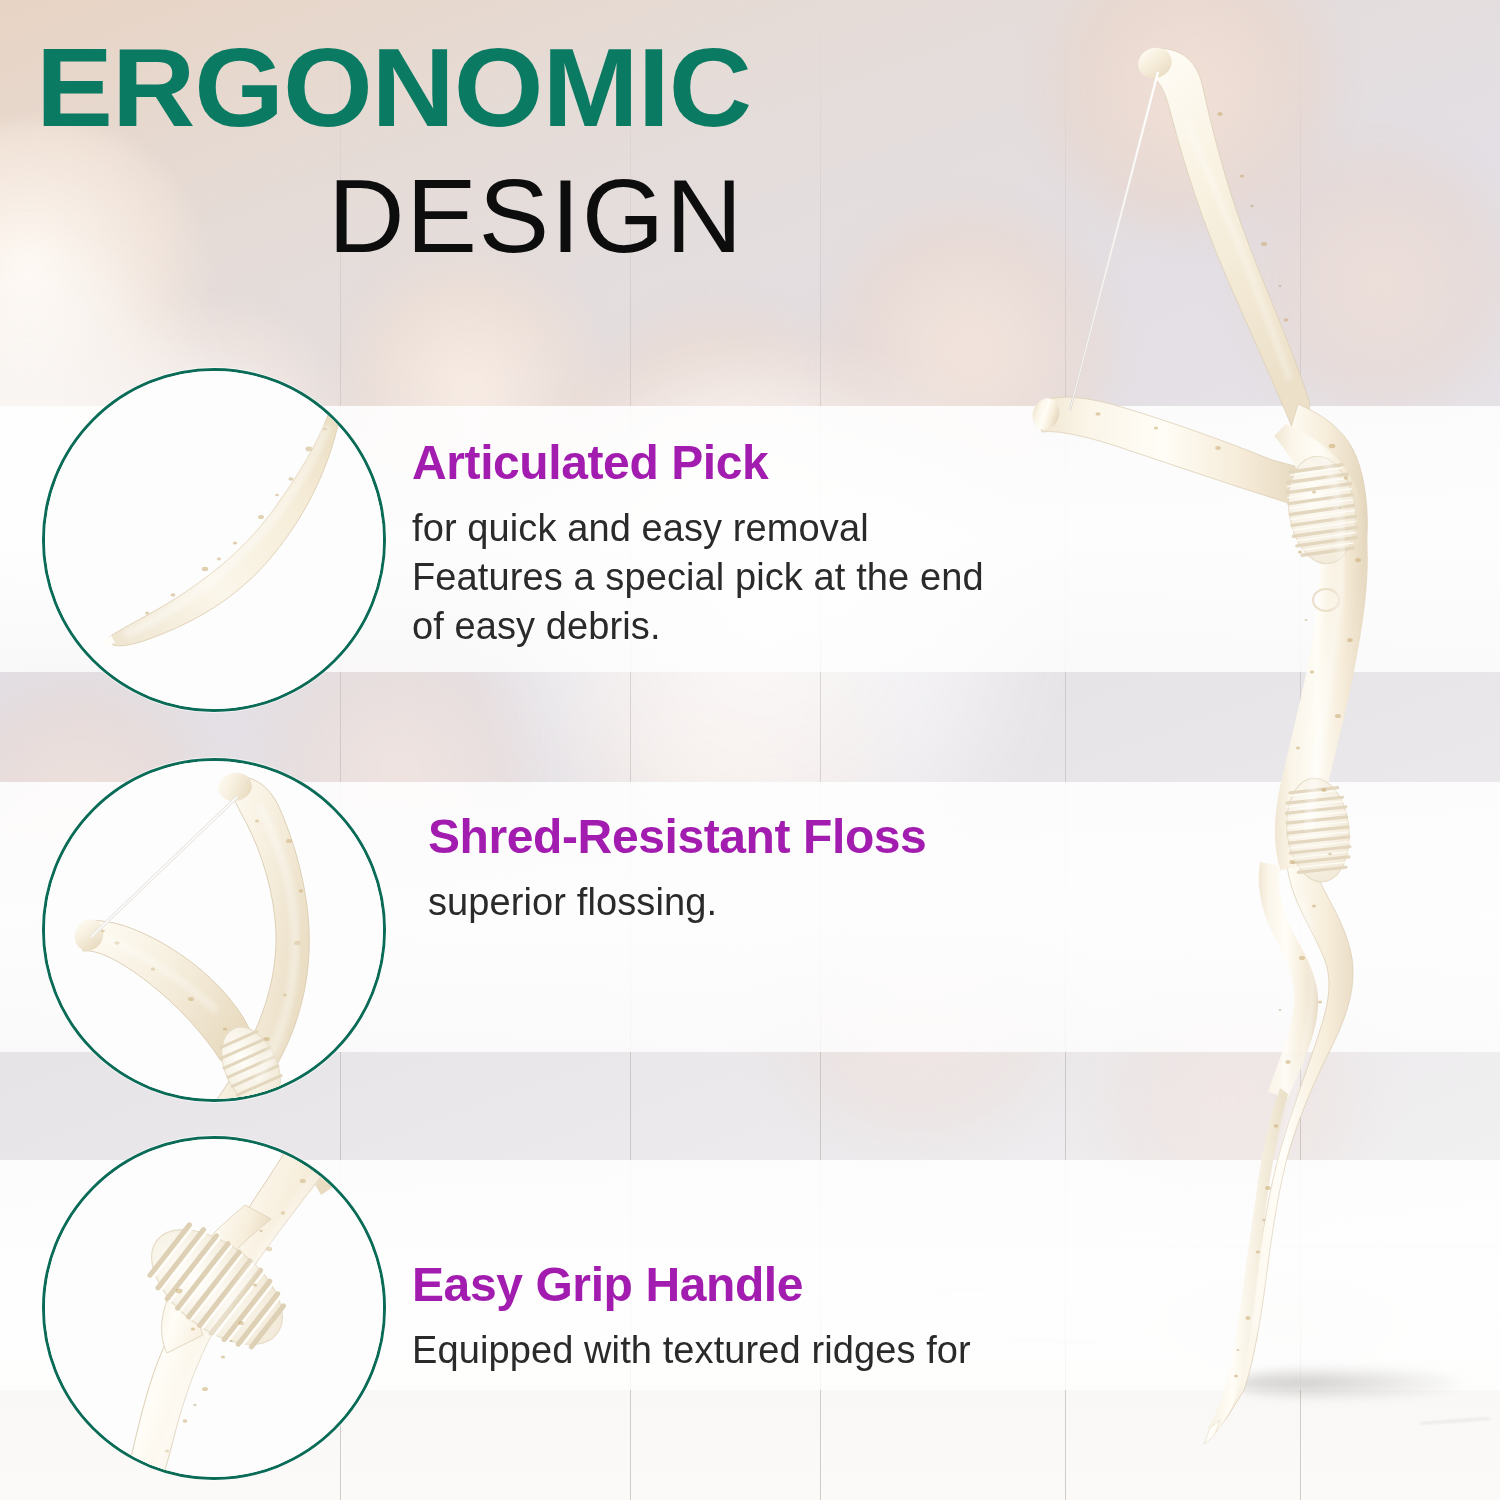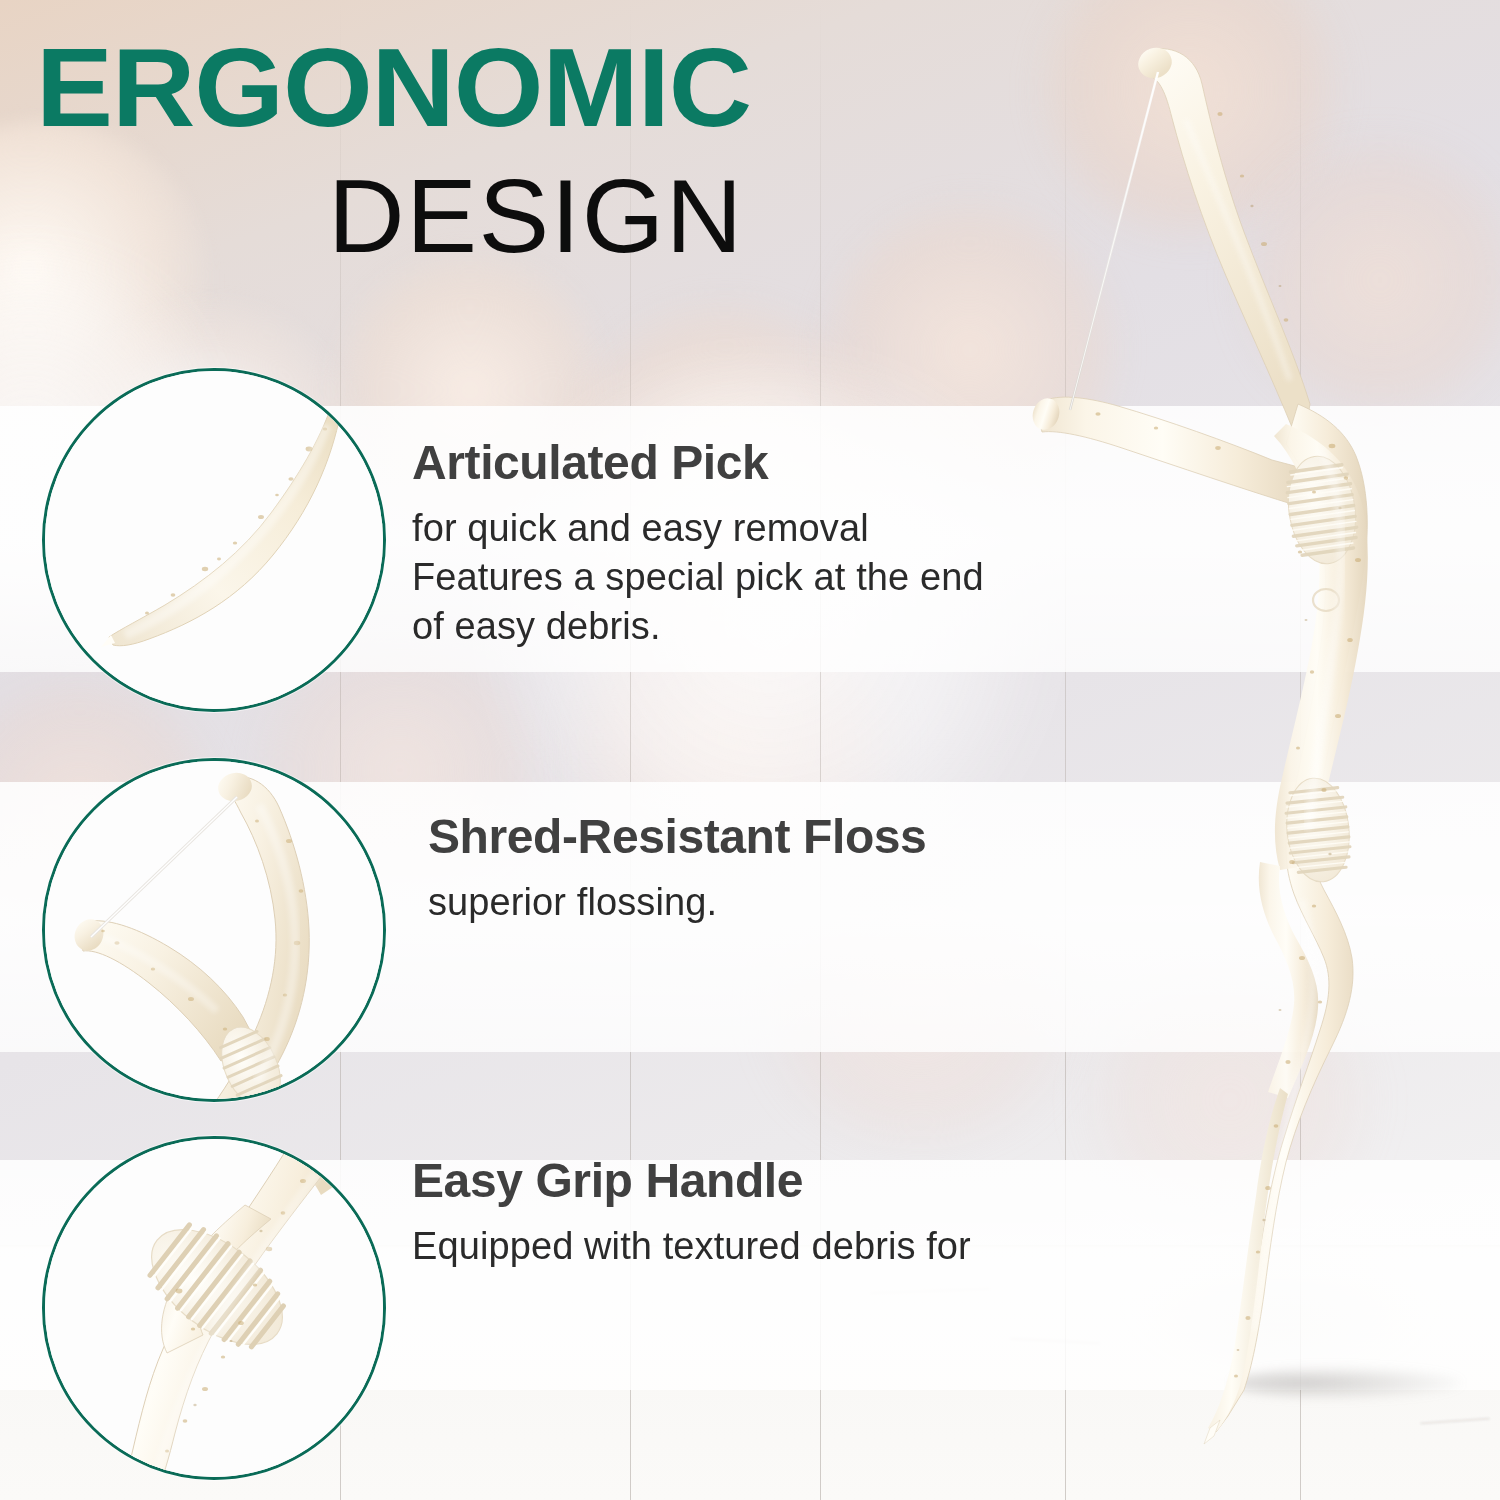--- a/index.html
+++ b/index.html
@@ -80,21 +80,21 @@
     border-radius:50%;
     border:3px solid #0a6b57;
     background:#fdfdfd;
     overflow:hidden;
     box-shadow:0 0 0 1px rgba(255,255,255,.6);
   }
   .circle-inner { position:absolute; inset:0; }
 
   .ftext { position:absolute; }
   .fhead {
-    font-size:48px; font-weight:700; color:#404040;
+    font-size:48px; font-weight:700; color:#a21caf;
     letter-spacing:-0.4px; line-height:1.05; white-space:nowrap;
   }
   .fbody {
     font-size:38px; font-weight:300; color:#2a2a2a;
     line-height:1.28; margin-top:16px; letter-spacing:.1px;
   }
   .fbody span { display:block; white-space:nowrap; }
 
   
   #product { position:absolute; left:980px; top:0px; width:520px; height:1500px; }
@@ -580,21 +580,21 @@
             <ellipse cx="186" cy="202" rx="1.5" ry="1.1"></ellipse>
             <ellipse cx="150" cy="266" rx="1.7" ry="1.2"></ellipse>
           </g>
 
           <path d="M 272,34 C 244,76 206,128 176,180 C 146,232 126,286 112,336" stroke="#ffffff" stroke-width="11" fill="none" opacity="0.32" filter="url(#soft2)"></path>
 
           <path d="M 62,332 L 96,356" stroke="#cfc9c2" stroke-width="3" opacity="0.4" filter="url(#soft)"></path>
         </svg>
       </div>
     </div>
-    <div class="ftext" style="left:412px; top:1156px;">
+    <div class="ftext" style="left:412px; top:1260px;">
       <div class="fhead">Easy Grip Handle</div>
       <div class="fbody">
-        <span>Equipped with textured debris for</span>
+        <span>Equipped with textured ridges for</span>
       </div>
     </div>
   </div>
 
 </div>
 
 </body></html>

